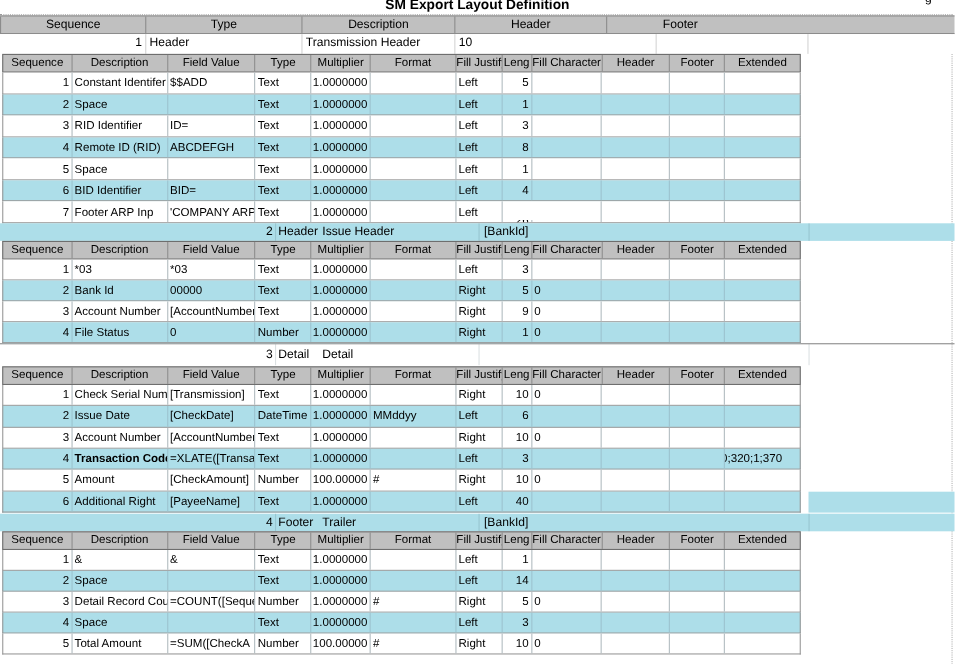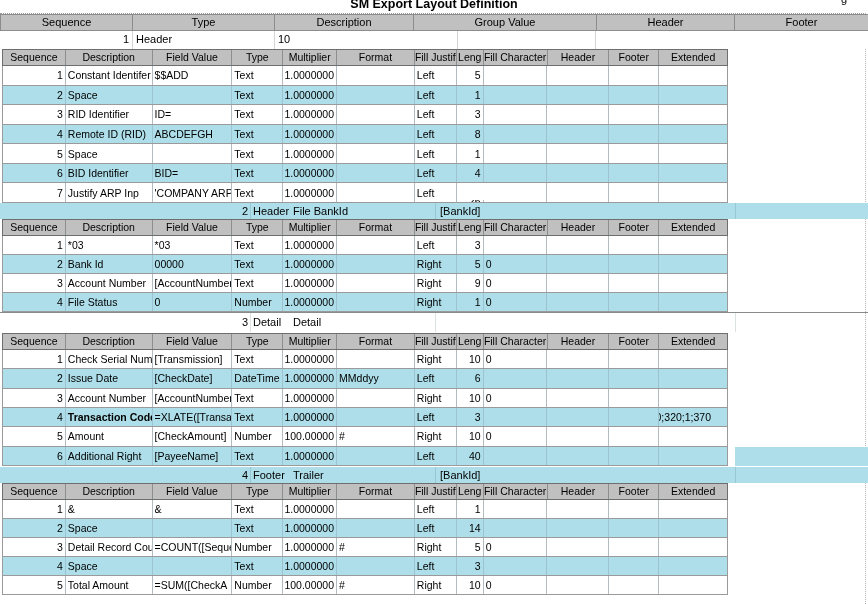--- a/index.html
+++ b/index.html
@@ -63,28 +63,28 @@
 <div class="page">
   <div class="abs title">SM Export Layout Definition</div>
   <div class="abs corner">g</div>
   <div class="abs dotline"></div>
   <div class="abs dotright"></div>
 
   <div class="abs mh">
     <div class="c" style="width:133px">Sequence</div>
     <div class="c" style="width:142px">Type</div>
     <div class="c" style="width:139px">Description</div>
-    <div class="c" style="width:183px">Group Value</div>
     <div class="c" style="width:138px">Header</div>
     <div class="c" style="width:133px">Footer</div>
   </div>
 
   <div class="abs gr1">
     <div class="c tr" style="width:133px">1</div>
     <div class="c tl" style="width:142px">Header</div>
+    <div class="c tl" style="width:139px">Transmission Header</div>
     <div class="c tl" style="width:183px">10</div>
     <div class="c" style="width:138px"></div>
     <div class="c" style="width:133px"></div>
   </div>
 
   <div class="abs hline"></div>
   <div class="abs strip"></div>
 
   <div id="report">
       <div class="abs sub" style="top: 49px;">
@@ -180,39 +180,39 @@
         <div class="c" style="width: 78px;"></div>
         <div class="c" style="width: 42px;">Left</div>
         <div class="c r" style="width: 27px;">4</div>
         <div class="c" style="width: 64px;"></div>
         <div class="c" style="width: 62px;"></div>
         <div class="c" style="width: 50px;"></div>
         <div class="c r ext" style="width: 68px;"></div>
       </div>
       <div class="abs drow" style="top: 183.42px; height: 19.57px;">
         <div class="c r" style="width: 63px;">7</div>
-        <div class="c" style="width: 87px;">Justify ARP Inp</div>
+        <div class="c" style="width: 87px;">Footer ARP Inp</div>
         <div class="c" style="width: 80px;">'COMPANY ARP</div>
         <div class="c" style="width: 51px;">Text</div>
         <div class="c r" style="width: 54px;">1.0000000</div>
         <div class="c" style="width: 78px;"></div>
         <div class="c" style="width: 42px;">Left</div>
         <div class="c r" style="width: 27px; margin-top: 17px;">26</div>
         <div class="c" style="width: 64px;"></div>
         <div class="c" style="width: 62px;"></div>
         <div class="c" style="width: 50px;"></div>
         <div class="c r ext" style="width: 68px;"></div>
       </div>
       <div class="abs secrow blue" style="top: 203px; height: 16px; line-height: 16px;">
         <div class="secline" style="left: 250px;"></div>
         <div class="secline" style="left: 435px;"></div>
         <div class="secline" style="left: 735px;"></div>
         <span class="seqbox">2</span>
         <span class="lbl">Header</span>
-        <span class="dsc">File BankId</span>
+        <span class="dsc">Issue Header</span>
         <span class="grp">[BankId]</span>
       </div>
       <div class="abs sub" style="top: 219px;">
         <div class="c" style="width: 63px;">Sequence</div>
         <div class="c" style="width: 87px;">Description</div>
         <div class="c" style="width: 80px;">Field Value</div>
         <div class="c" style="width: 51px;">Type</div>
         <div class="c" style="width: 54px;">Multiplier</div>
         <div class="c" style="width: 78px;">Format</div>
         <div class="c" style="width: 42px;">Fill Justify</div>

